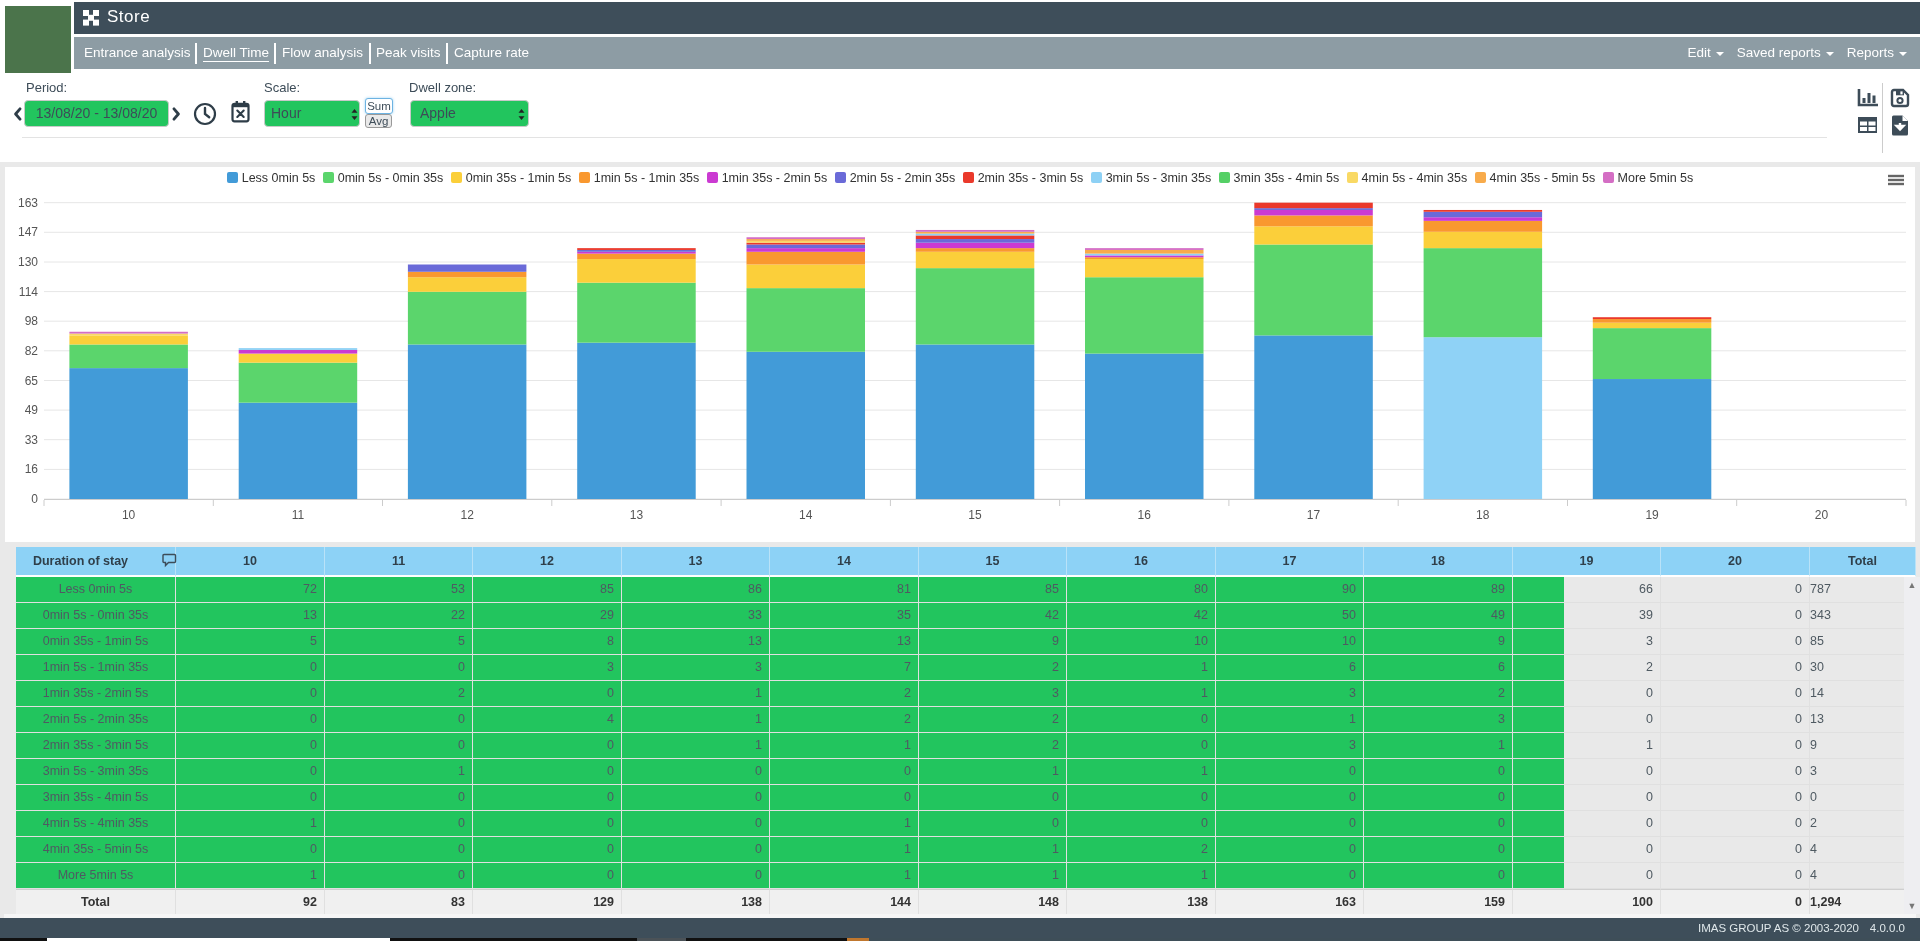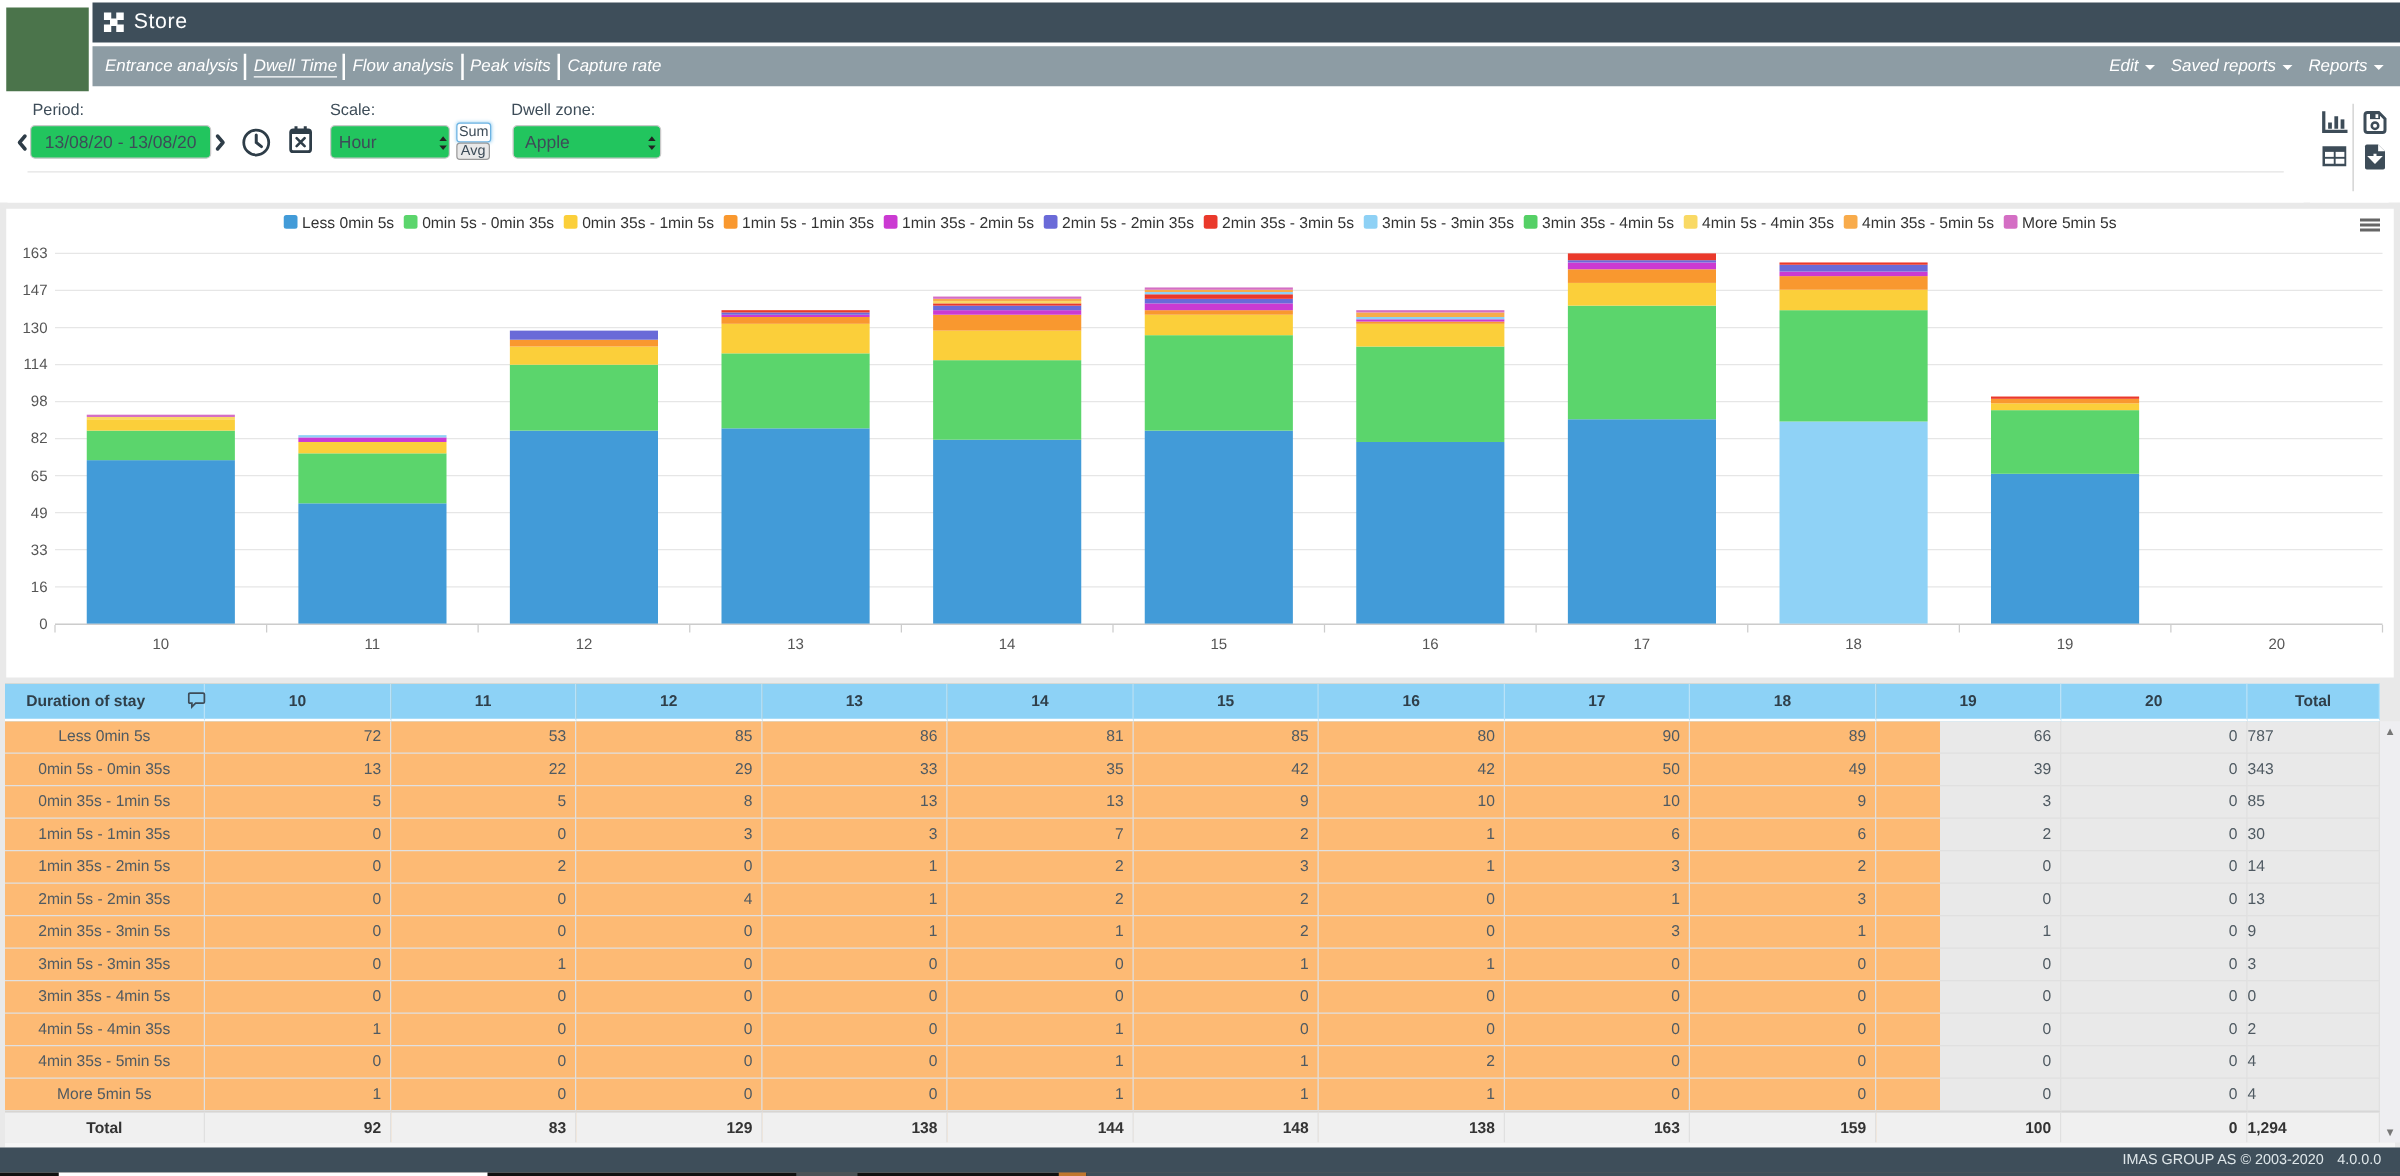--- a/index.html
+++ b/index.html
@@ -5,21 +5,21 @@
 svg text { font-family:"Liberation Sans", sans-serif; }
 html,body { width:1920px; height:941px; overflow:hidden; background:#e9e9e9;
   font-family:"Liberation Sans", sans-serif; position:relative; }
 #whitetop { position:absolute; left:0; top:0; width:1920px; height:162px; background:#fff; }
 #topbar { position:absolute; left:74px; top:2px; width:1846px; height:32px; background:#3e4e5a; }
 #store { position:absolute; left:107px; top:7px; color:#fff; font-size:17px; letter-spacing:0.5px; }
 #seva { position:absolute; right:17px; top:10px; color:#fff; font-size:13.5px;margin-top:41px; }
 .cw { display:inline-block; width:0; height:0; border-left:4px solid transparent;
   border-right:4px solid transparent; border-top:4.5px solid #fff; margin-left:5px; vertical-align:1px; }
 #navbar { position:absolute; left:74px; top:37px; width:1846px; height:32px; background:#8d9ca4;
-  color:#fff; font-size:14px;font-style:italic; }
+  color:#fff; font-size:14px; }
 .tab { position:absolute; top:8px; white-space:nowrap; font-size:13.5px; }
 .sep { position:absolute; top:6px; width:2px; height:21px; background:#fff; }
 #navr { position:absolute; right:13px; top:8px; font-size:13.5px; }
 #navr span.item { margin-left:13px;text-align:right; }
 #ctrl { position:absolute; left:6px; top:70px; width:1837px; height:92px; background:#fff; }
 #iconbox { position:absolute; left:1848px; top:70px; width:63px; height:92px; background:#fff; }
 #iconbox .vline { position:absolute; left:34px; top:13px; width:1px; height:70px; background:#ccc; }
 .flabel { position:absolute; top:10px; color:#3d4c58; font-size:13px; }
 .inputbox { position:absolute; top:30px; height:27px; background:#22c55e; border:1px solid #c9c9c9;
   border-radius:4px; color:#3d4c58; font-size:14px; line-height:25px; }
@@ -28,21 +28,21 @@
   font-size:11.5px; line-height:14px; text-align:center; }
 #avgbtn { position:absolute; left:359px; top:44px; width:27px; height:14px; background:#e9e9e9;
   border:1px solid #999; border-radius:3px; color:#3d4c58; font-size:11.5px; line-height:12px; text-align:center; }
 #divline { position:absolute; left:16px; top:67px; width:1805px; height:1px; background:#e3e3e3; }
 #status { position:absolute; left:0; top:72px; width:1837px; text-align:center; color:#8f8f8f; font-size:12.5px; }
 #chartpanel { position:absolute; left:5px; top:167px; width:1910px; height:374.5px; background:#fff; }
 #legend { position:absolute; left:5px; top:171px; width:1910px; text-align:center; color:#333;
   font-size:12.5px; white-space:nowrap; }
 .li { margin:0 3.7px; }
 .sq { display:inline-block; width:11px; height:11px; border-radius:2px; margin-right:4px; vertical-align:-1px; }
-#tablewrap { position:absolute; left:4px; top:546.5px; width:1548px; background:#fdba74; }
+#tablewrap { position:absolute; left:16px; top:546.5px; width:1548px; background:#22c55e; }
 #dtable { border-collapse:separate; border-spacing:0; table-layout:fixed; width:1900px; font-size:12.5px; }
 #dtable th { background:#8dd2f6; height:30px; font-weight:bold; color:#2f3f4a; font-size:12.5px;
   border-right:1px solid #b9e2f8; border-bottom:2px solid #fff; }
 #dtable th.h0 { position:relative; padding-right:30px; }
 #dtable td { height:26px; border-bottom:1px solid #e0e0e0; border-right:1px solid #e0e0e0; color:#4f5a62; }
 #dtable td.lbl { text-align:center; }
 #dtable td.num { text-align:right; padding-right:7px; }
 #dtable td.tot { text-align:left; padding-right:42px; }
 #dtable .trow td { background:#f0f0f0; border-top:1px solid #cfcfcf; }
 #dtable .b { font-weight:bold; color:#333; }

